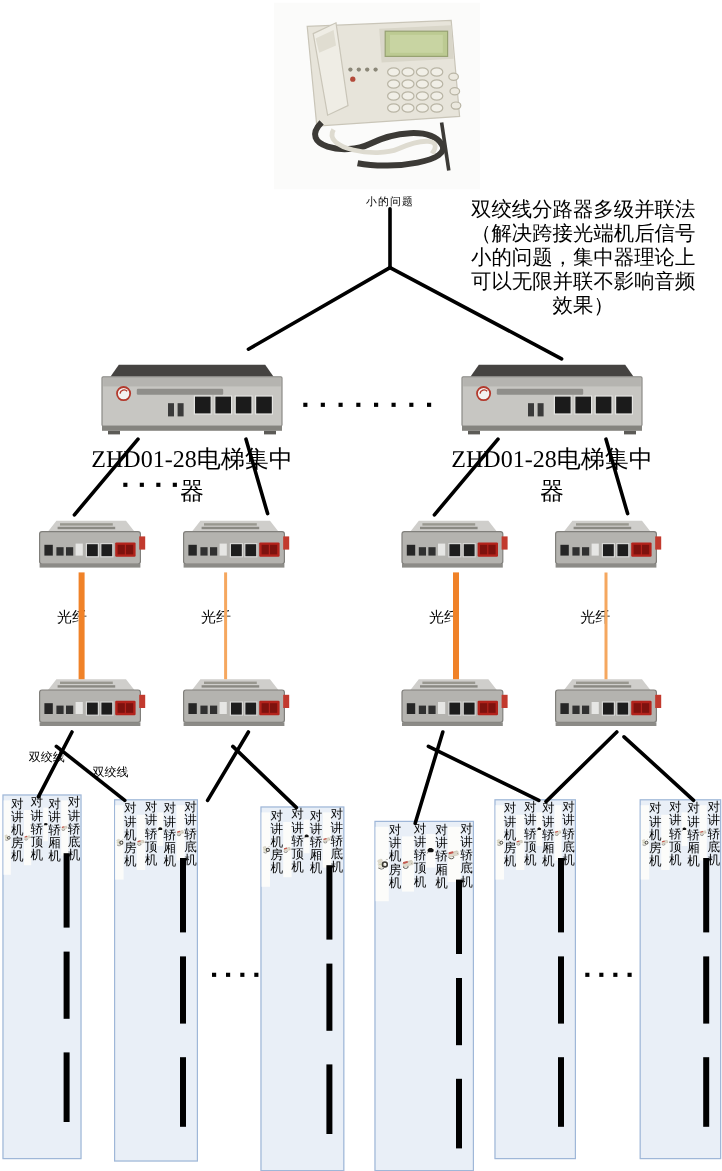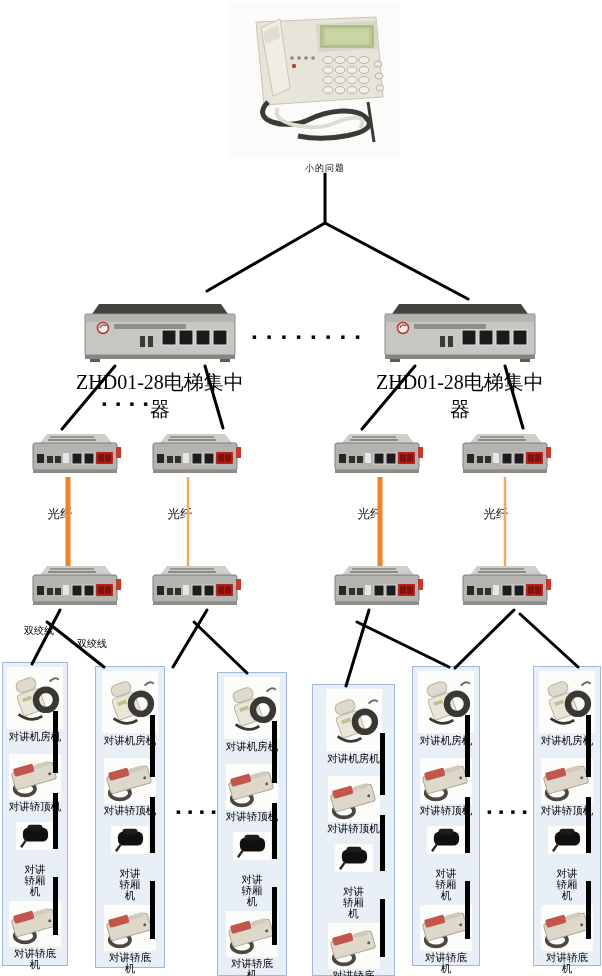--- a/index.html
+++ b/index.html
@@ -18,32 +18,32 @@
 
   .dots{position:absolute;font-family:"DejaVu Sans",sans-serif;font-size:7px;color:#000;white-space:nowrap}
   .dots-8{letter-spacing:10px}
   .dots-4{letter-spacing:9px}
   .dots-b{letter-spacing:7px}
 
   .photo{position:absolute}
   .photo svg{display:block;width:100%;height:100%}
 
   .column{position:absolute;background:var(--column-bg,#E9EFF7);border:1px solid var(--column-border,#9FB7D8);
-          display:flex;flex-direction:column;align-items:center}
+          display:flex;align-items:flex-start}
   .dev{background:#fcfcfa;display:flex;align-items:center;justify-content:center;position:relative;z-index:1}
   .dev svg{display:block;width:100%;height:100%}
   .bus{position:absolute;right:9px;width:5px;background:#000;z-index:2}
   .b1{top:48px;height:62px}.b2{top:130px;height:56px}.b3{top:214px;height:58px}
   .dlabel{font-size:10.5px;line-height:11px;text-align:center;position:relative;z-index:3}
   .ph-room{width:56px;height:62px;margin-top:4px}
   .dl1{margin-top:2px}
   .ph-top{width:52px;height:46px;margin-top:12px}
   .dl2{margin-top:1px}
   .ph-cabin{width:38px;height:28px;margin-top:10px}
-  .dl3{margin-top:14px}
+  .dl3{margin-top:2px}
   .ph-bot{width:52px;height:46px;margin-top:4px}
   .dl4{margin-top:1px}
 
   #connectors{position:absolute;left:0;top:0;pointer-events:none;z-index:5}
 </style>
 </head>
 <body>
 
 <svg width="0" height="0" style="position:absolute" aria-hidden="true">
   <defs>
@@ -160,20 +160,25 @@
 
 <div id="canvas">
 
   <div class="photo" style="left:228px;top:2px;width:172px;height:156px">
     <svg>
         <use href="#sym-master"></use>
       </svg>
   </div>
   <div class="lbl master-label" style="left:255px;top:162px;width:140px">小的问题</div>
 
+  <div class="note abs" style="left:370px;top:165px;width:232px">双绞线分路器多级并联法
+（解决跨接光端机后信号
+小的问题，集中器理论上
+可以无限并联不影响音频
+效果）</div>
 
   <div class="dots dots-8" style="left:252px;top:333px">▪▪▪▪▪▪▪▪</div>
 
   <div class="photo" style="left:78px;top:300px;width:164px;height:66px">
     <svg>
         <use href="#sym-conc"></use>
       </svg>
   </div>
   <div class="photo" style="left:378px;top:300px;width:164px;height:66px">
     <svg>

